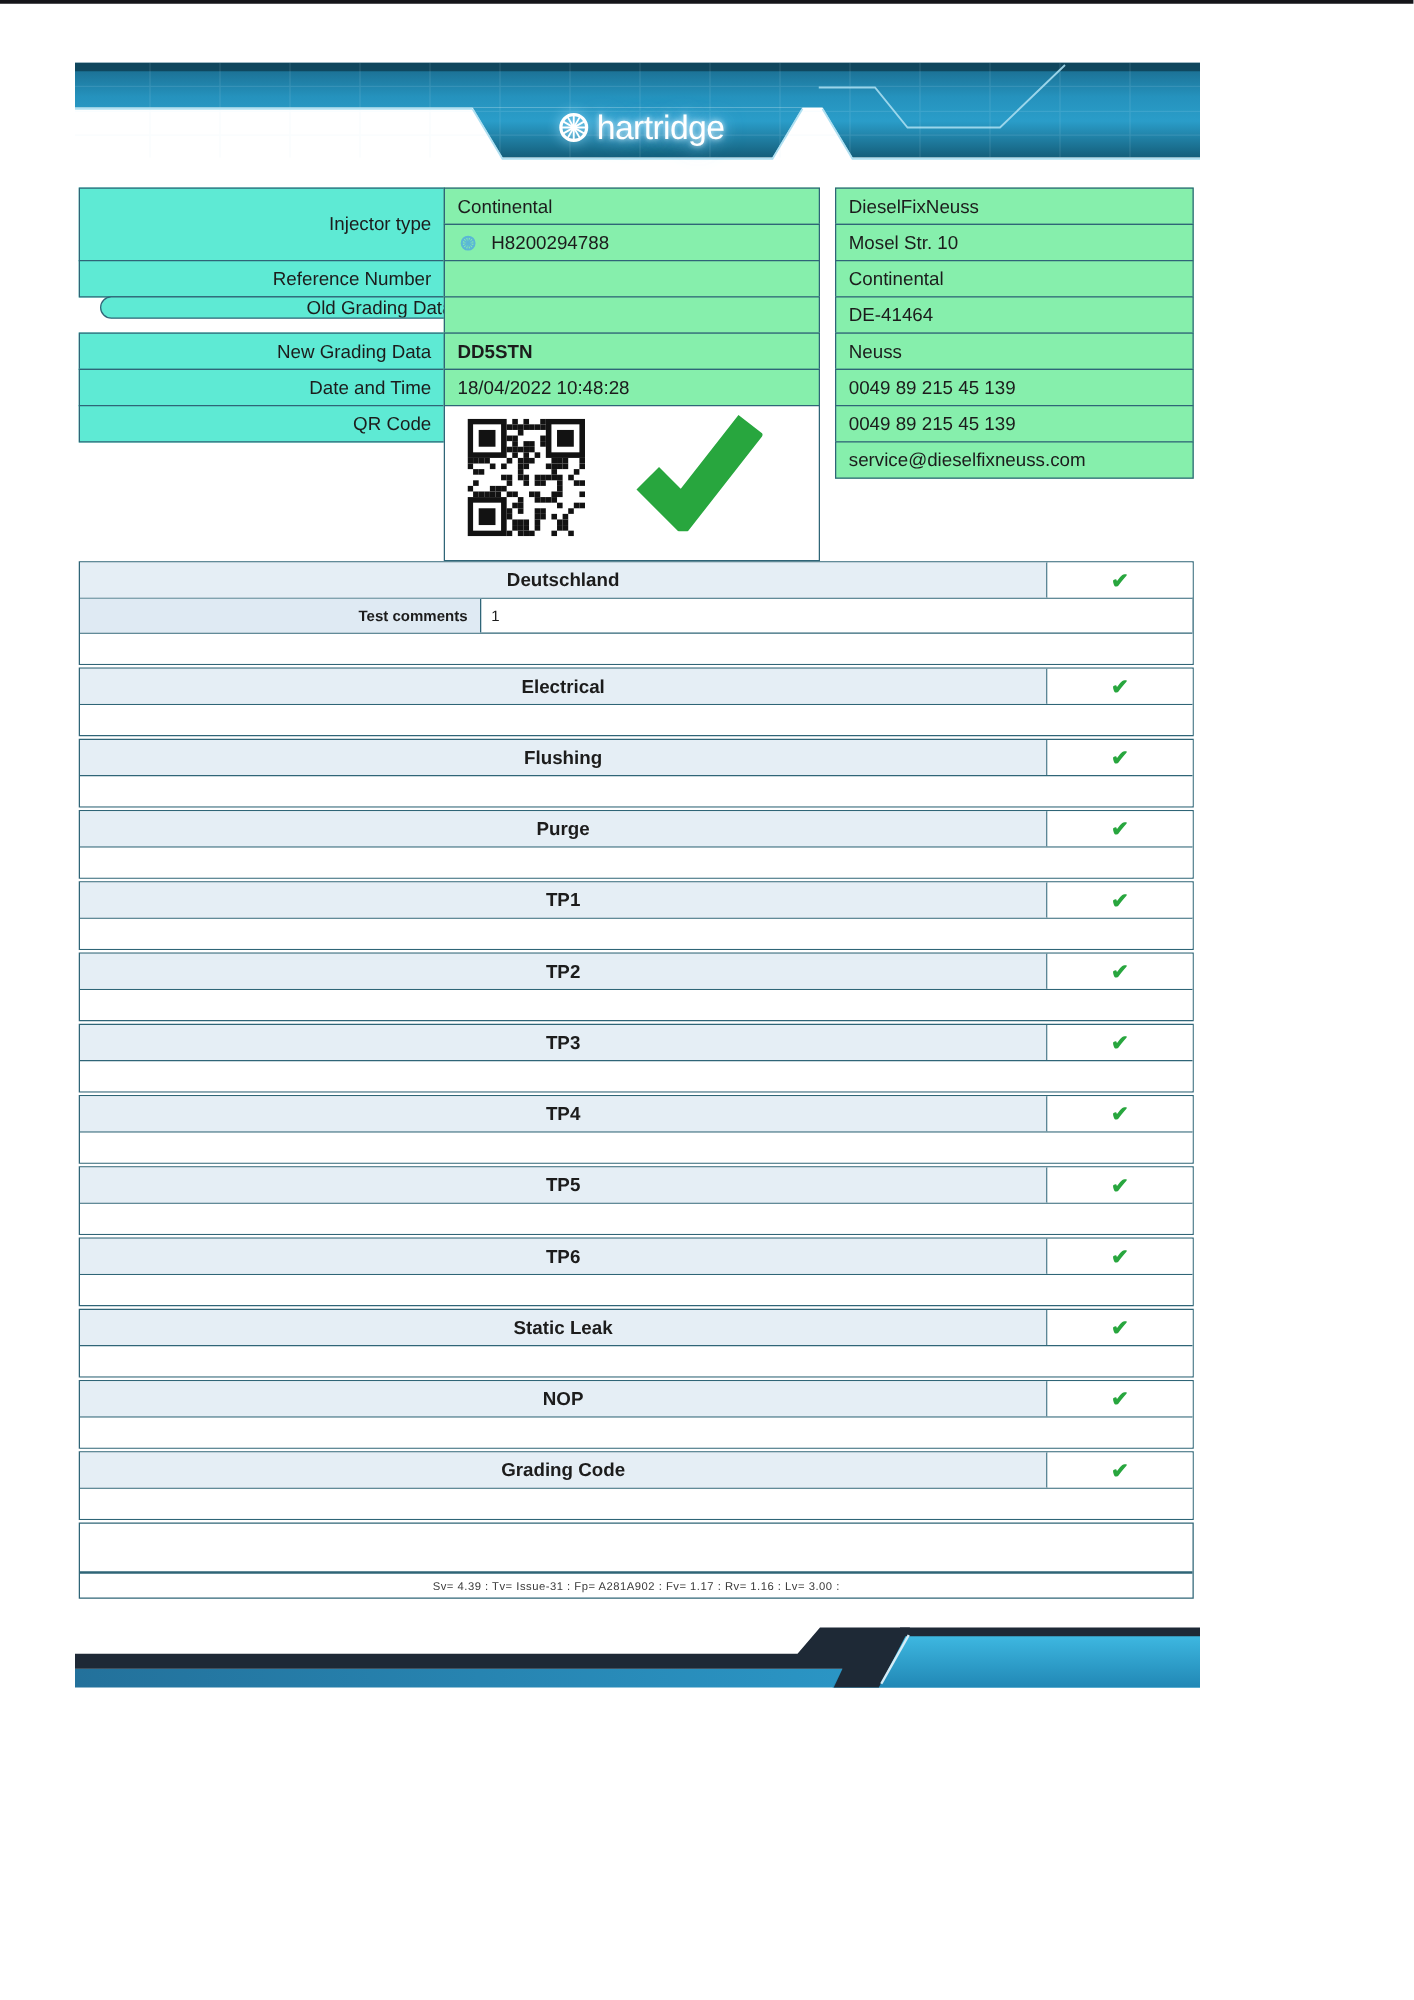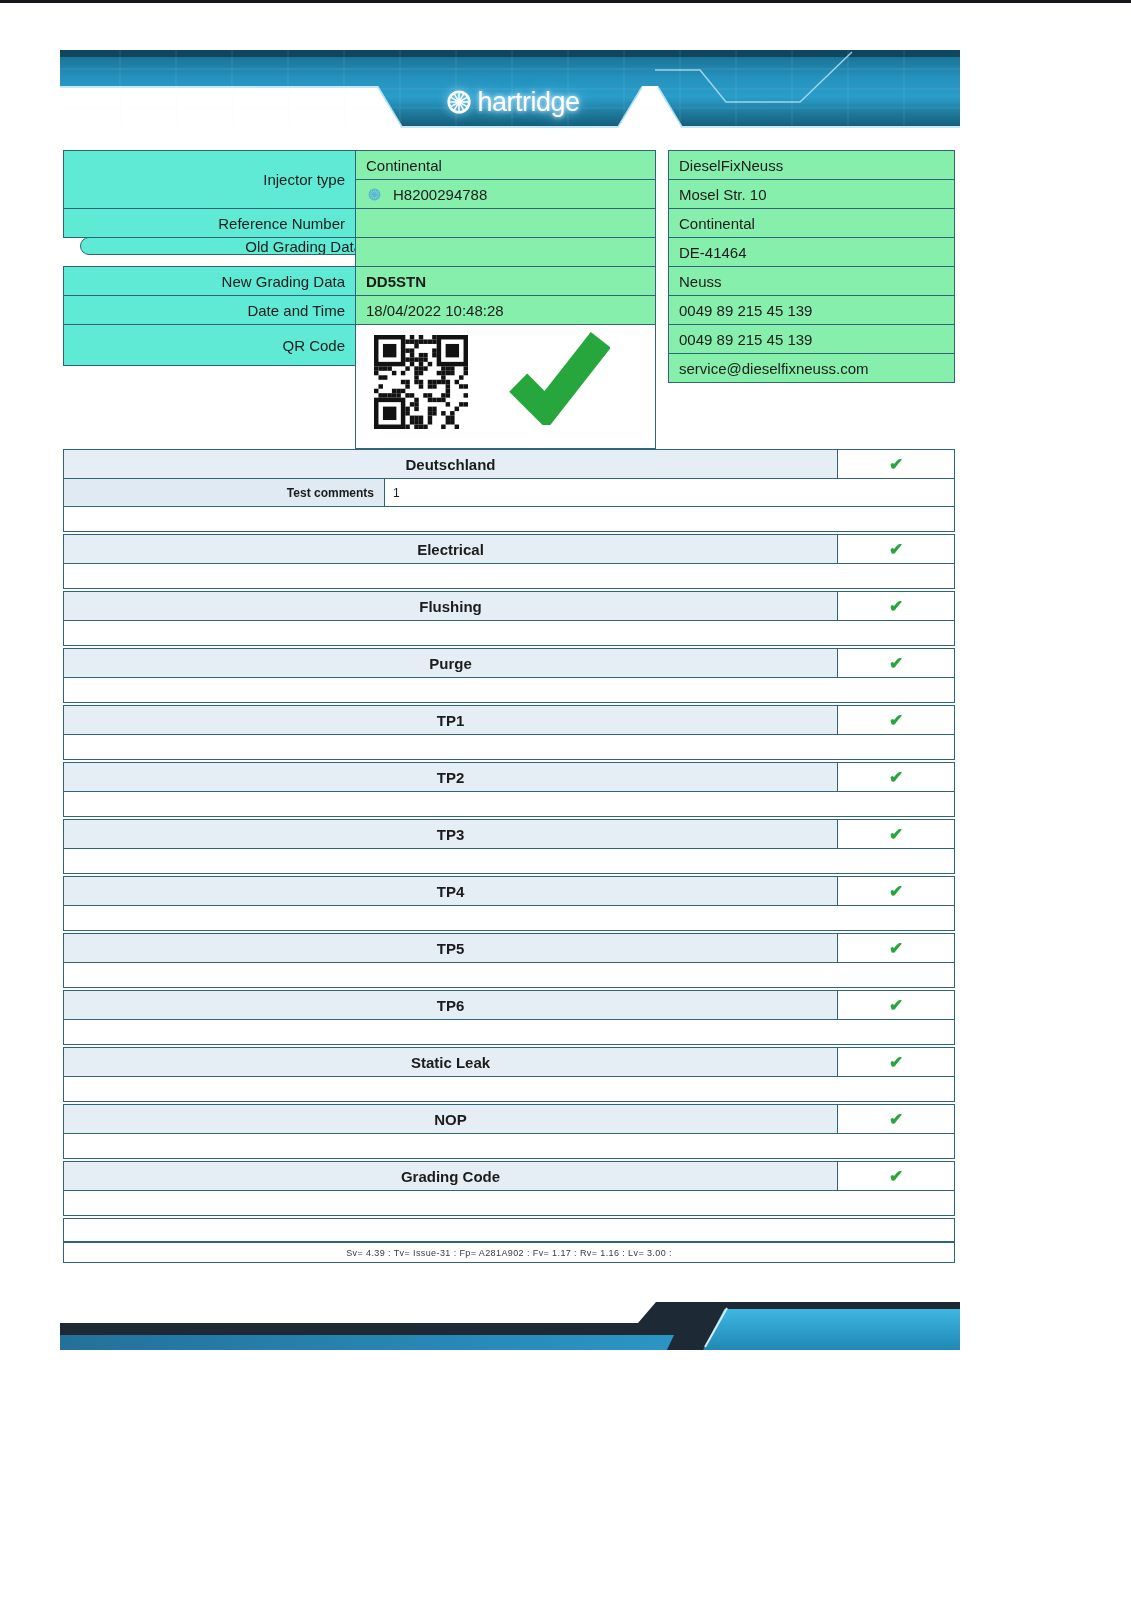--- a/index.html
+++ b/index.html
@@ -55,21 +55,21 @@
   }
   .tc-value { flex:1; display:flex; align-items:center; padding-left:8px; }
   .row-empty { height:25px; border-top:1px solid #2f6577; background:#fff; }
 
   
   .footer-block { border:1px solid #2f6577; background:#fff; }
   .footer-empty { height:22px; }
   .footer-strip {
     border-top:2px solid #2f6577; height:21px;
     display:flex; align-items:center; justify-content:center;
-    font-size:9px; color:#3a3a3a; letter-spacing:.4px;
+    font-size:9px; color:#3a3a3a; letter-spacing:.4px;margin-top:16px;
   }
 
   
   .bottom-svg { position:absolute; left:60px; top:1298px; width:900px; height:55px; }
 </style>
 </head>
 <body>
 
 <div class="page">
   <div class="scan-edge-top"></div>
@@ -116,21 +116,21 @@
     <span class="logo-text">hartridge</span>
   </div>
 
   <div class="info">
 
     <div class="cell lbl" style="left:0; top:0; width:293px; height:59px;">Injector type</div>
     <div class="cell lbl" style="left:0; top:58px; width:293px; height:30px;">Reference Number</div>
     <div class="cell lbl" style="left:17px; top:87px; width:293px; height:18px;border-radius:15px;">Old Grading Data</div>
     <div class="cell lbl" style="left:0; top:116px; width:293px; height:30px;">New Grading Data</div>
     <div class="cell lbl" style="left:0; top:145px; width:293px; height:30px;">Date and Time</div>
-    <div class="cell lbl" style="left:0; top:174px; width:293px; height:42px;">QR Code</div>
+    <div class="cell lbl" style="left:0; top:174px; width:293px; height:30px;">QR Code</div>
 
     <div class="cell val" style="left:292px; top:0; width:301px; height:30px;">Continental</div>
     <div class="cell val" style="left:292px; top:29px; width:301px; height:30px;">
       <svg class="wheel-small" width="13" height="13" viewBox="0 0 24 24">
         <g stroke="#5bb7d6" fill="none">
           <circle cx="12" cy="12" r="9.5" stroke-width="3"></circle>
           <g stroke-width="2">
             <line x1="2.5" y1="12" x2="21.5" y2="12"></line>
             <line x1="3.77" y1="7.25" x2="20.23" y2="16.75"></line>
             <line x1="7.25" y1="3.77" x2="16.75" y2="20.23"></line>

